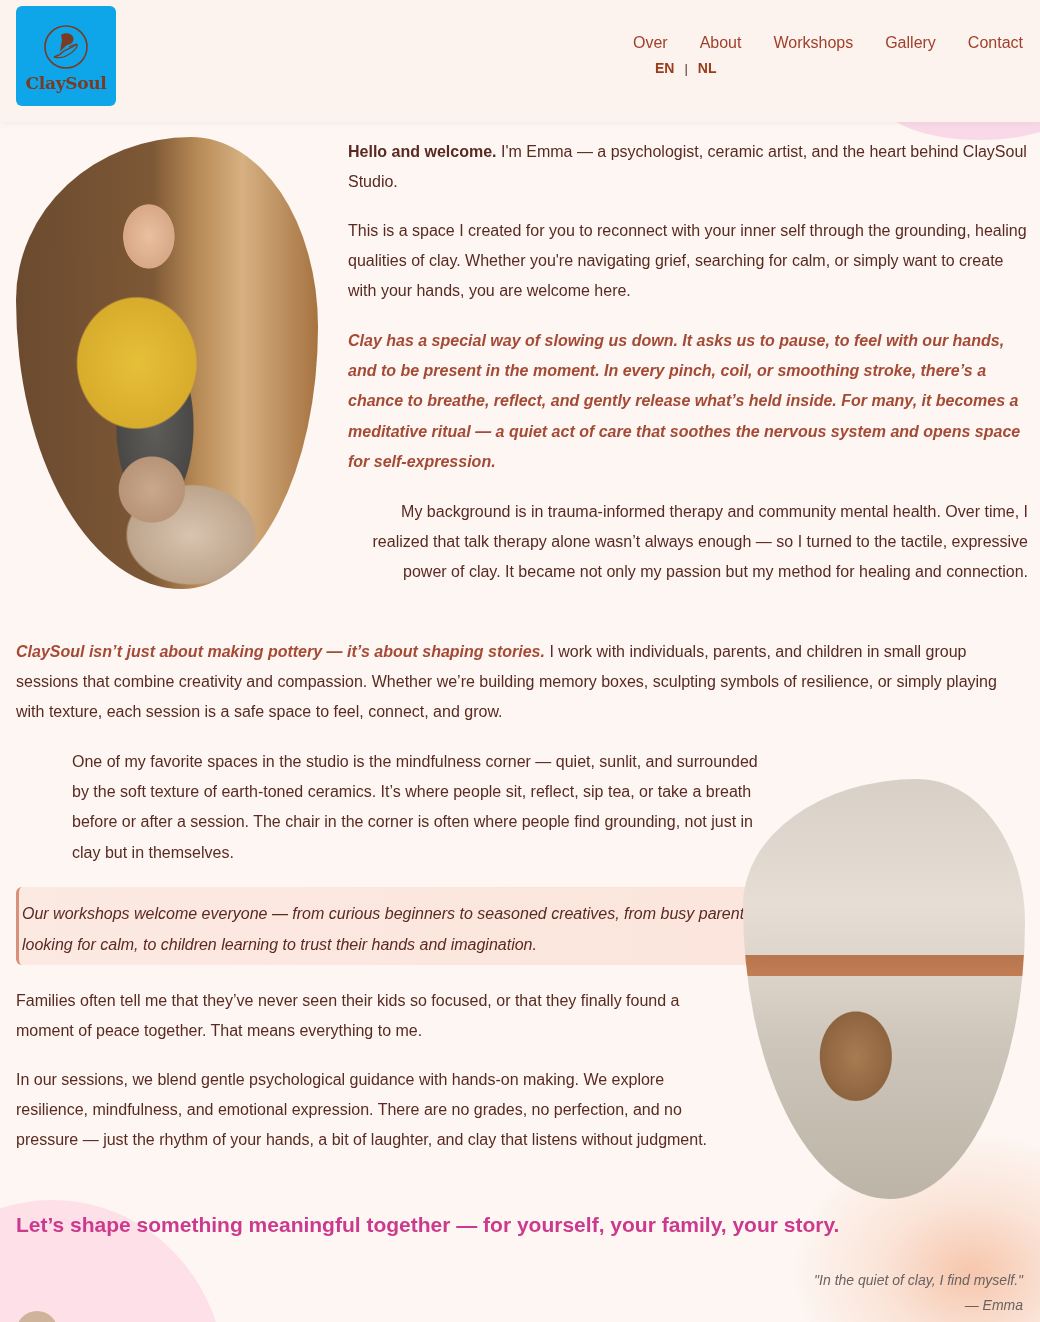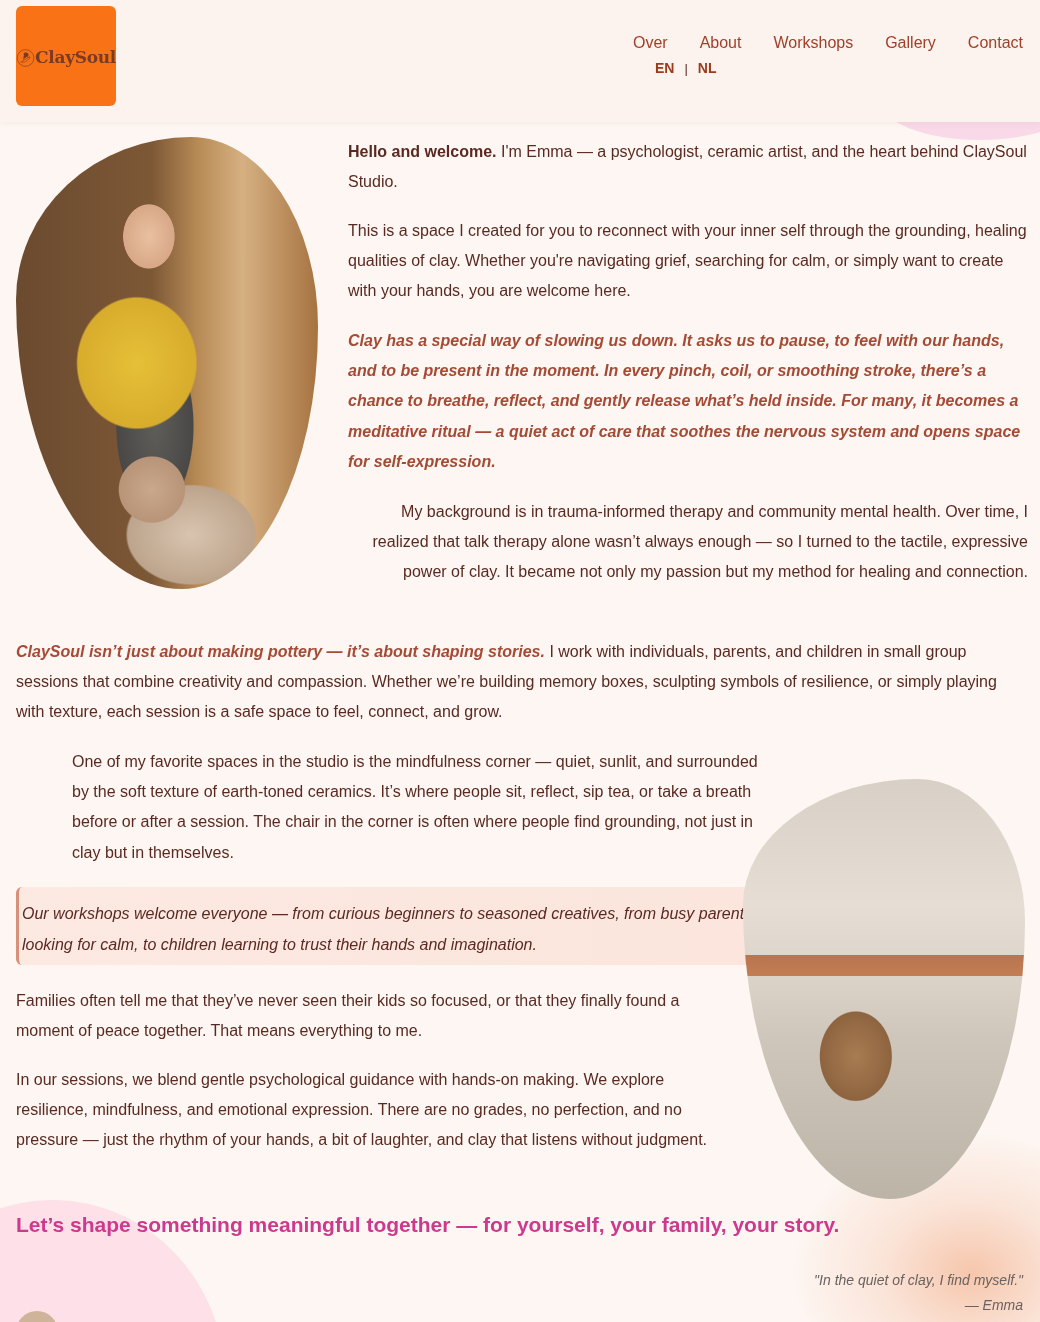--- a/index.html
+++ b/index.html
@@ -34,22 +34,22 @@
   }
   
   .header {
     position: absolute; left: 0; top: 0; width: 1040px; height: 122px;
     background: #fcf3ee;
     box-shadow: 0 2px 6px rgba(120,80,60,0.06);
     z-index: 2;
   }
   .logo {
     position: absolute; left: 16px; top: 6px; width: 100px; height: 100px;
-    background: #f97316; border-radius: 6px;
-    display: flex; flex-direction: row; align-items: center; justify-content: center;
+    background: #0ea5e9; border-radius: 6px;
+    display: flex; flex-direction: column; align-items: center; justify-content: center;
   }
   .logo svg { width: 48px; height: 48px; margin-top: 4px; }
   .logo-text {
     font-family: "DejaVu Serif", serif; font-weight: bold;
     font-size: 17px; color: #7a3b24; margin-top: 2px; letter-spacing: -0.3px;
   }
   .nav {
     position: absolute; right: 17px; top: 34px;
     display: flex; gap: 0;
   }

